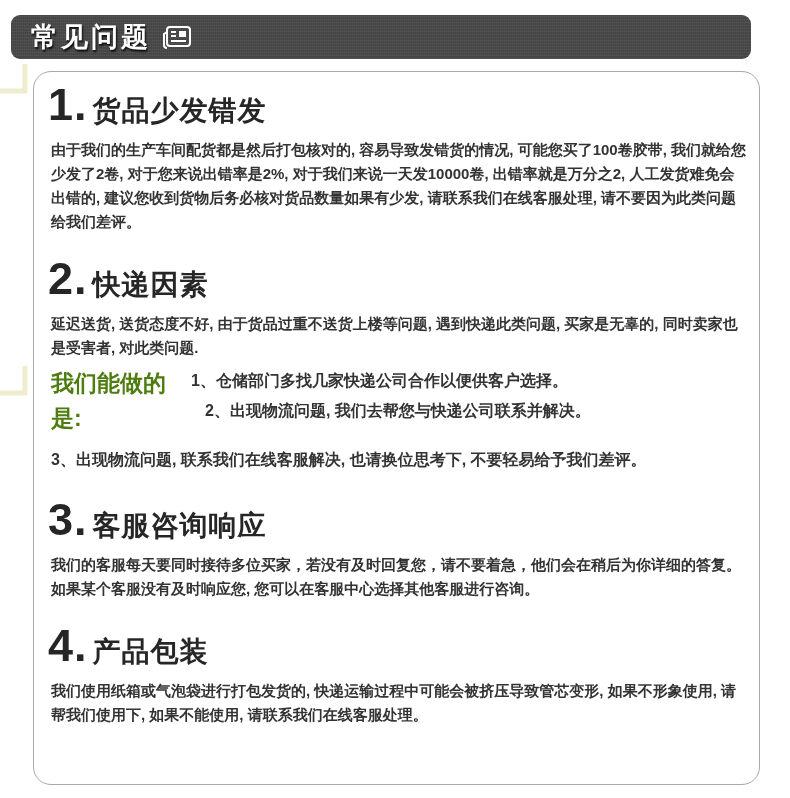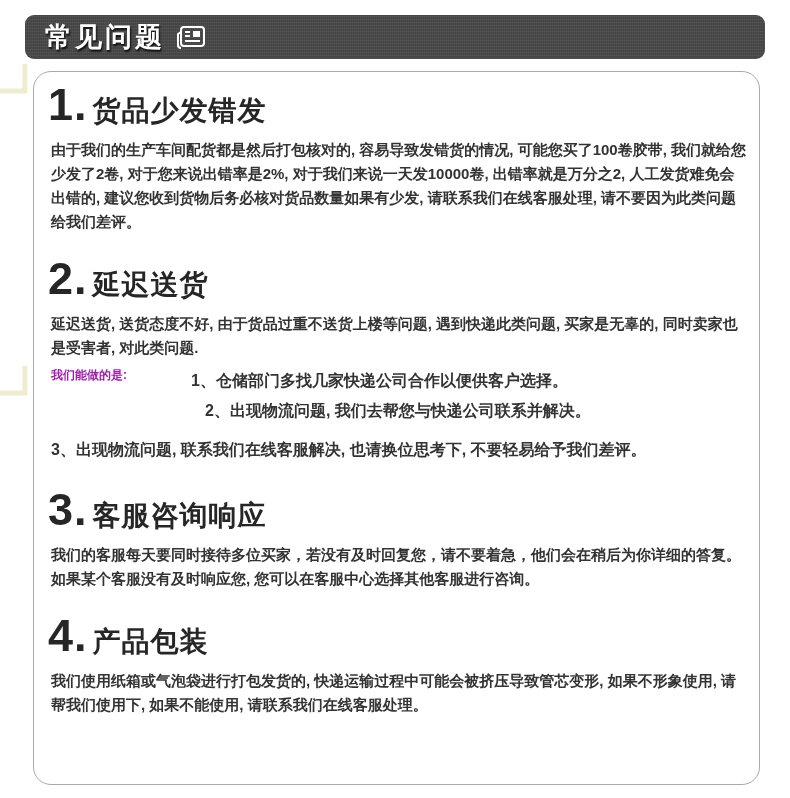--- a/index.html
+++ b/index.html
@@ -5,21 +5,21 @@
   html,body{margin:0;padding:0;}
   body{
     width:790px;height:798px;position:relative;overflow:hidden;
     background:#ffffff;
     font-family:"Liberation Sans","DejaVu Sans",sans-serif;
   }
   
   .chevron{position:absolute;pointer-events:none;}
   
   .header-bar{
-    position:absolute;left:25px;top:15px;width:740px;height:44px;
+    position:absolute;left:11px;top:15px;width:740px;height:44px;
     border-radius:9px;box-sizing:border-box;
     display:flex;align-items:center;padding-left:20px;
     background-color:#4a4a4a;
     background-image:
       repeating-linear-gradient(0deg, rgba(255,255,255,0.05) 0 1px, transparent 1px 3px),
       repeating-linear-gradient(90deg, rgba(0,0,0,0.08) 0 1px, transparent 1px 2px);
   }
   .header-title{
     color:#ffffff;font-size:27px;font-weight:bold;letter-spacing:3px;
     text-shadow:1px 2px 2px rgba(0,0,0,0.85);
@@ -37,21 +37,21 @@
   .sec-num{font-size:45px;font-weight:bold;line-height:1.0;letter-spacing:1px;}
   .sec-title{font-size:28px;font-weight:bold;margin-left:5px;letter-spacing:1px;margin-top:8px;}
   .para{
     font-size:15px;font-weight:bold;color:#333333;
     line-height:1.6;margin:8px 0 0 3px;letter-spacing:0px;
   }
   
   .qa-list{display:flex;margin:6px 0 0 3px;}
   .qa-list.second{margin-top:10px;}
   .qa-label{
-    font-size:12px;font-weight:bold;color:#a21caf;
+    font-size:23px;font-weight:bold;color:#4d7c0f;
     width:140px;flex-shrink:0;line-height:1.5;
   }
   .qa-items{font-size:16px;font-weight:bold;color:#333333;line-height:1.85;}
   .qa-list.indent-second .qa-items div:nth-child(2){padding-left:14px;}
 </style>
 </head>
 <body>
 
 <svg class="chevron" style="left:-8px;top:58px;" width="46" height="46" viewBox="0 0 46 46">
   <polyline points="4,18 23,37 42,18" fill="none" stroke="#efedcd" stroke-width="5" transform="rotate(-45 23 23)"></polyline>
@@ -83,21 +83,21 @@
     <div class="section-heading">
       <span class="sec-num">1.</span>
       <span class="sec-title">货品少发错发</span>
     </div>
     <div class="para">由于我们的生产车间配货都是然后打包核对的, 容易导致发错货的情况, 可能您买了100卷胶带, 我们就给您少发了2卷, 对于您来说出错率是2%, 对于我们来说一天发10000卷, 出错率就是万分之2, 人工发货难免会出错的, 建议您收到货物后务必核对货品数量如果有少发, 请联系我们在线客服处理, 请不要因为此类问题给我们差评。</div>
   </div>
 
   <div class="section">
     <div class="section-heading">
       <span class="sec-num">2.</span>
-      <span class="sec-title">延迟送货</span>
+      <span class="sec-title">快递因素</span>
     </div>
     <div class="para">延迟送货, 送货态度不好, 由于货品过重不送货上楼等问题, 遇到快递此类问题, 买家是无辜的, 同时卖家也是受害者, 对此类问题.</div>
 
     <div class="qa-list indent-second">
       <div class="qa-label">我们能做的是:</div>
       <div class="qa-items">
         <div>1、仓储部门多找几家快递公司合作以便供客户选择。</div>
         <div>2、出现物流问题, 我们去帮您与快递公司联系并解决。</div>
       </div>
     </div>

